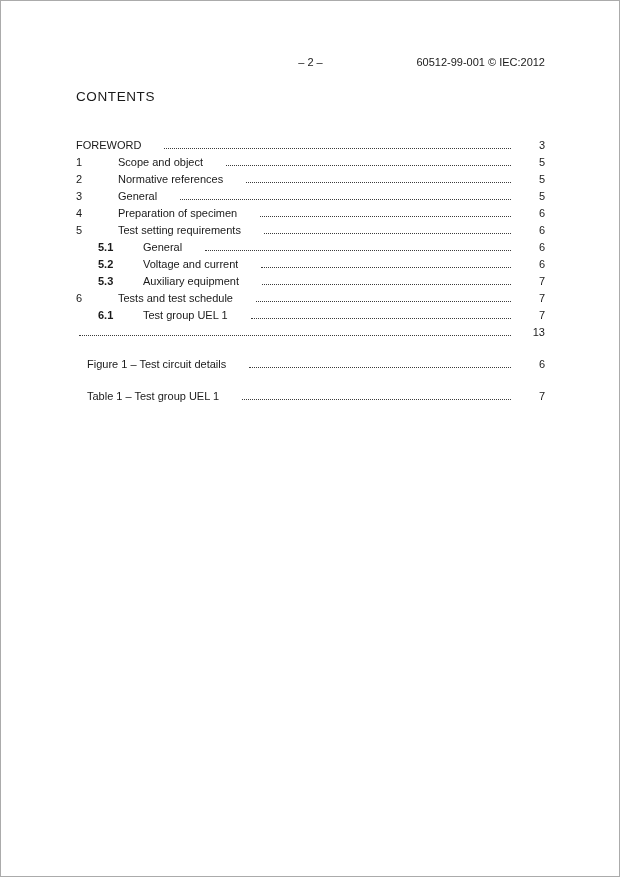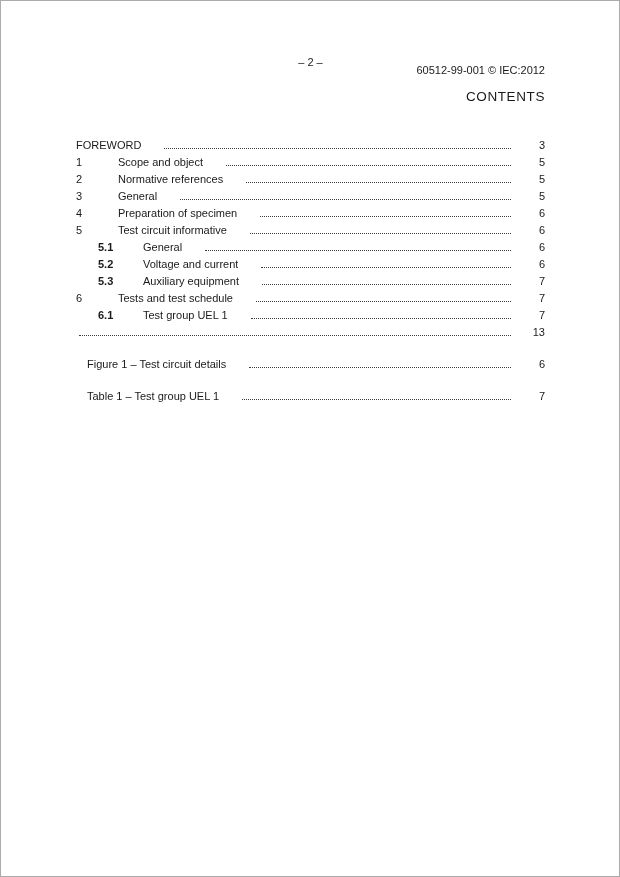--- a/index.html
+++ b/index.html
@@ -19,25 +19,25 @@
   .running-header {
     position: relative;
     height: 14px;
     font-size: 11px;
   }
   .running-header .centered {
     position: absolute; left: 0; right: 0;
     text-align: center;
   }
   .running-header .right-aligned {
-    position: absolute; right: 0; top: 8px;
+    position: absolute; right: 0; top: 0;
   }
 
   .contents-title {
-    text-align: right;
+    text-align: left;
     font-size: 13.5px;
     font-weight: 400;
     letter-spacing: 0.6px;
     margin-top: 19px;
   }
 
   .toc { margin-top: 31px; }
 
   .row {
     display: flex;
@@ -106,21 +106,21 @@
 
     <div class="row lvl1">
       <span class="num">4</span>
       <span class="label">Preparation of specimen</span>
       <span class="leader"></span>
       <span class="pg">6</span>
     </div>
 
     <div class="row lvl1">
       <span class="num">5</span>
-      <span class="label">Test circuit informative</span>
+      <span class="label">Test setting requirements</span>
       <span class="leader"></span>
       <span class="pg">6</span>
     </div>
 
     <div class="row lvl2">
       <span class="num">5.1</span>
       <span class="label">General</span>
       <span class="leader"></span>
       <span class="pg">6</span>
     </div>

